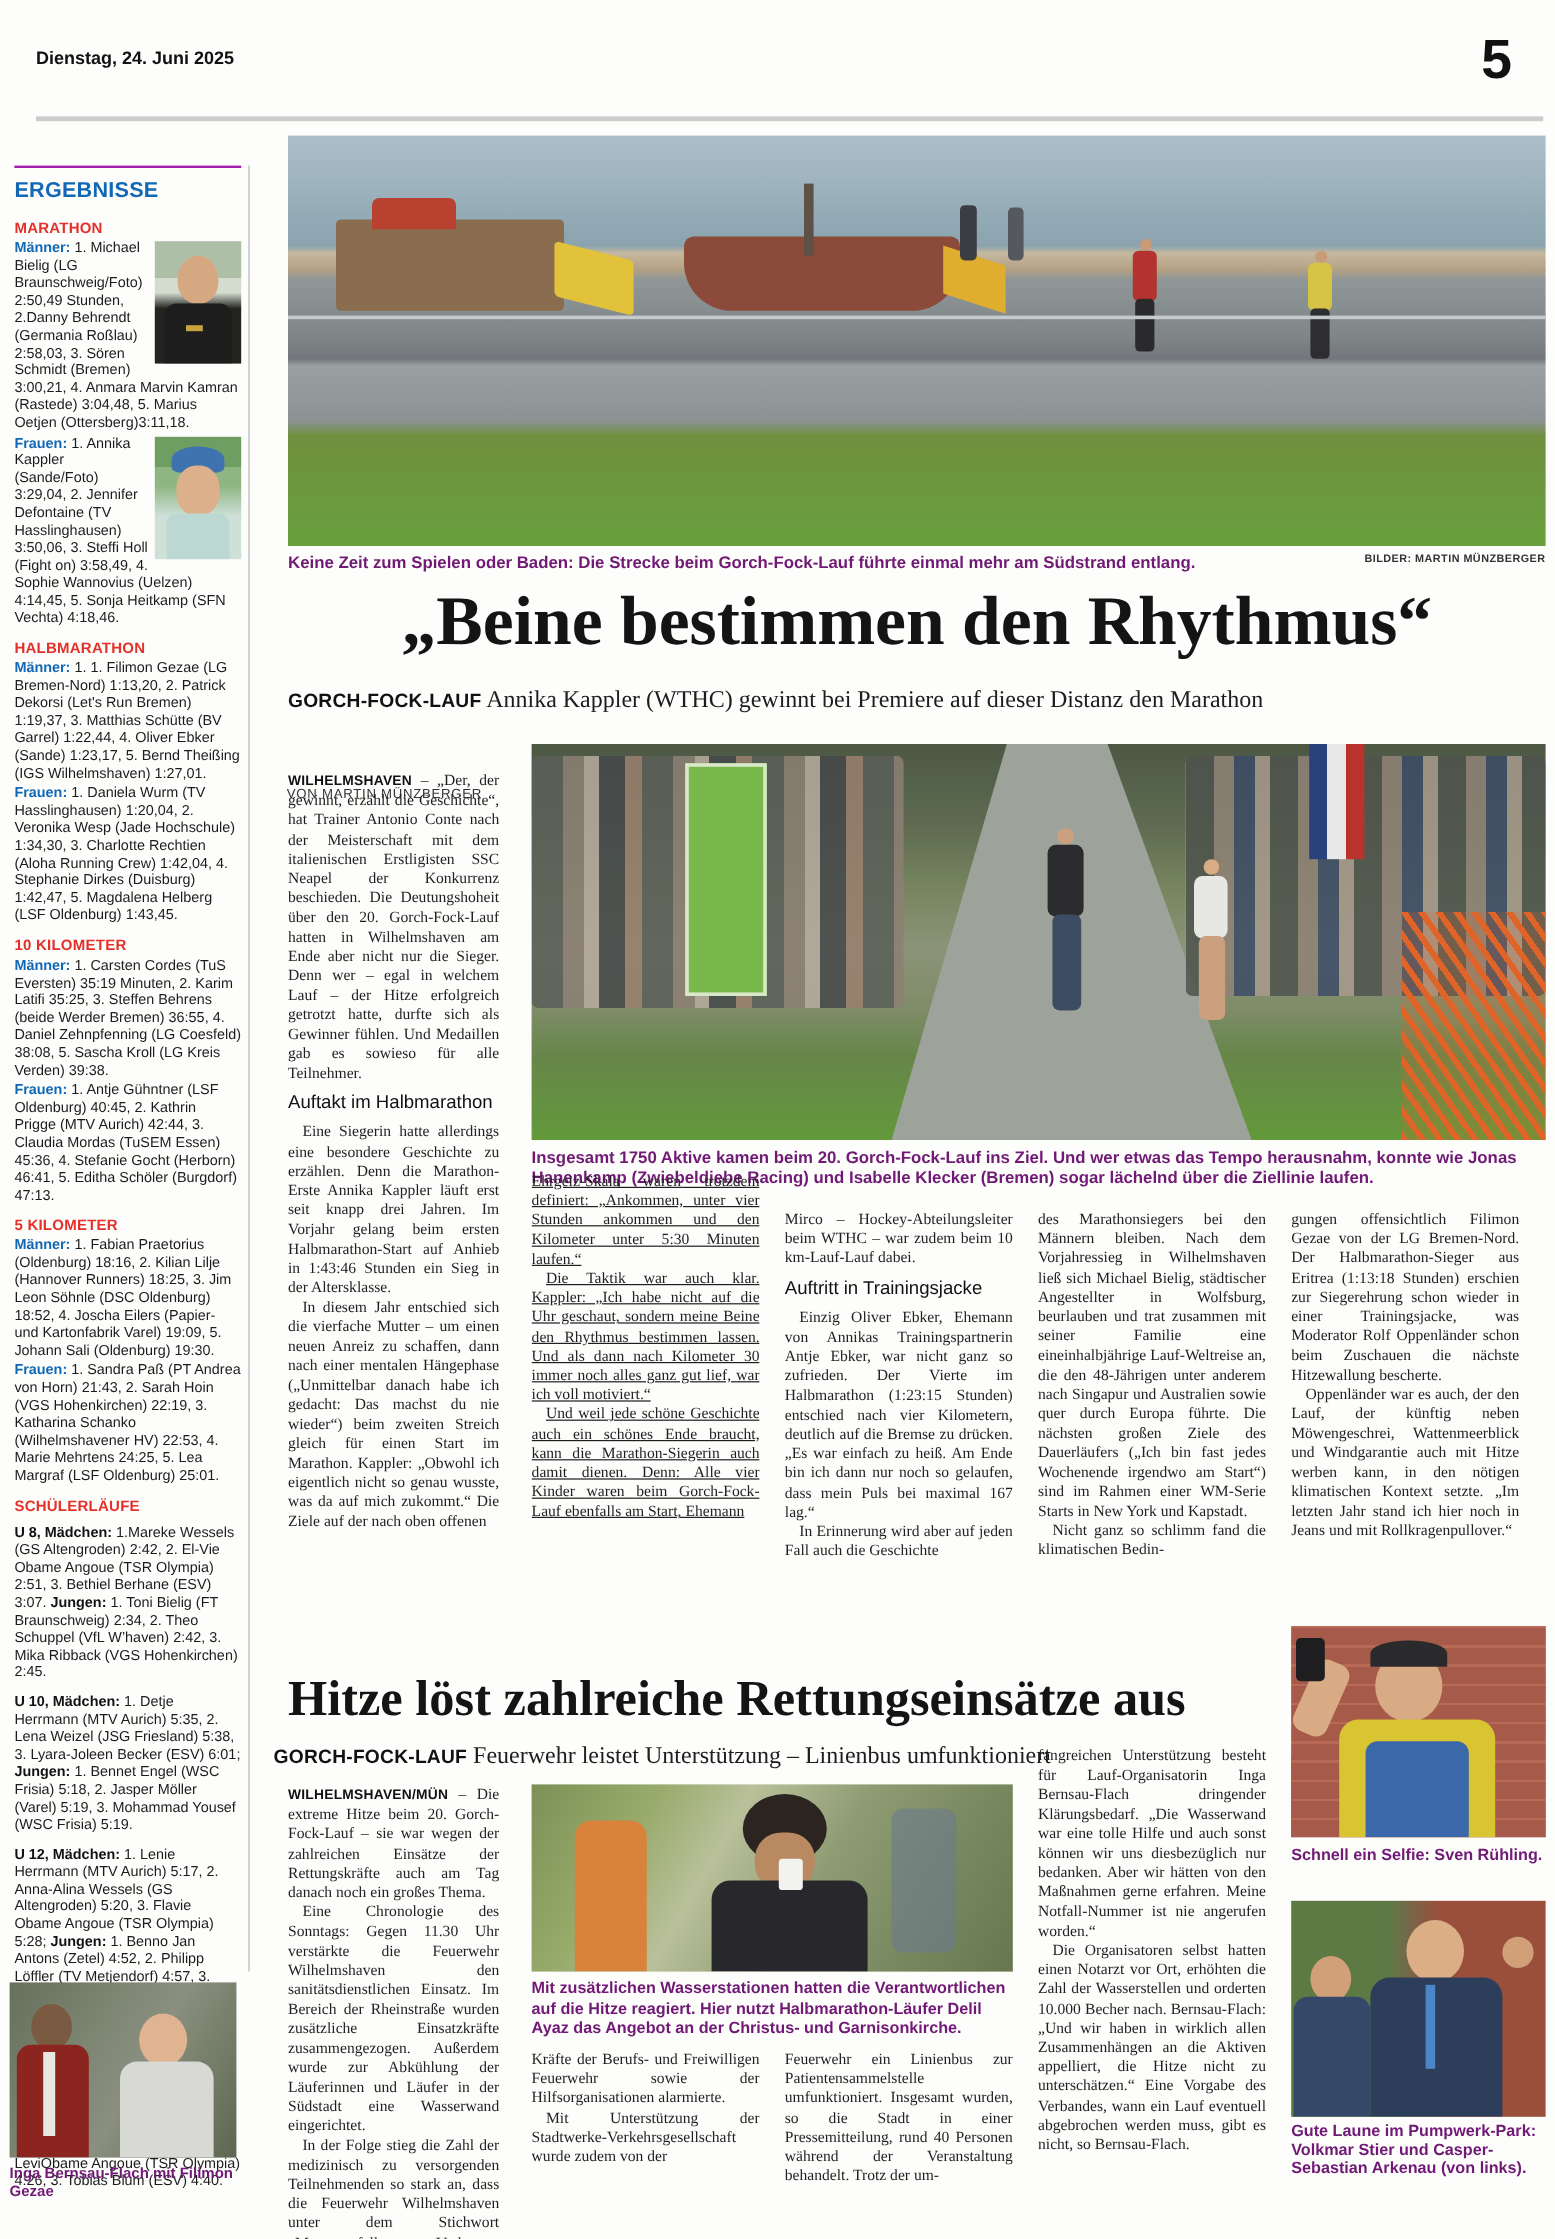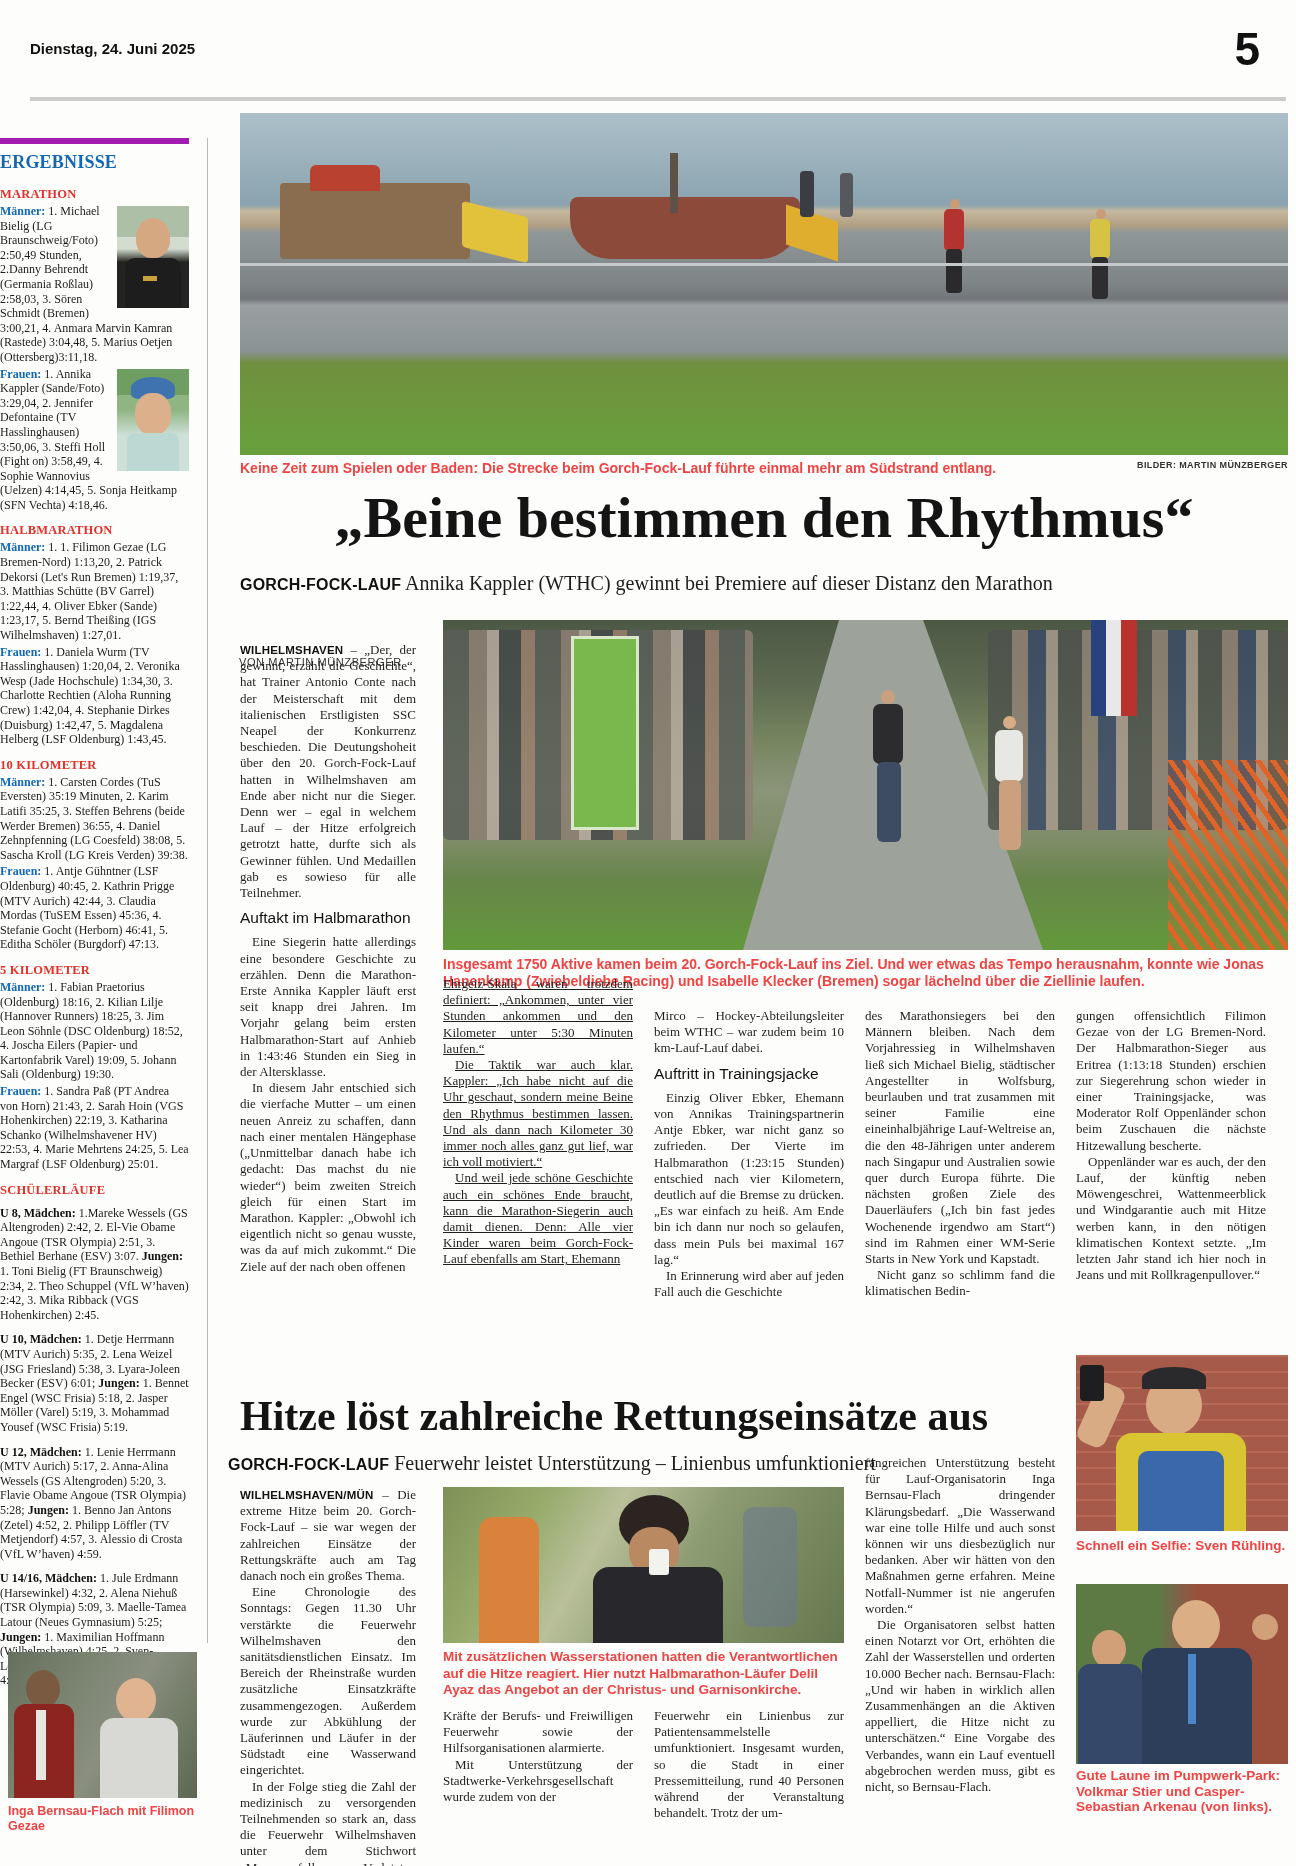--- a/index.html
+++ b/index.html
@@ -5,33 +5,33 @@
   html,body{margin:0;padding:0;background:#e8e8e8;}
   .page{position:relative;width:1296px;height:1866px;background:#fdfdfc;margin:0 auto;overflow:hidden;
         font-family:"Liberation Sans",sans-serif;color:#1c1c1c;}
   
   .hdr-date{position:absolute;left:30px;top:40px;font-size:15px;font-weight:bold;color:#111;}
   .hdr-section{position:absolute;left:0;right:0;top:28px;text-align:center;font-size:37px;font-weight:800;
                letter-spacing:1px;color:#1b79c5;}
   .hdr-page{position:absolute;right:36px;top:22px;font-size:46px;font-weight:800;color:#111;}
   .hdr-rule{position:absolute;left:30px;right:10px;top:97px;height:4px;background:#cccccc;}
   
-  .rail{position:absolute;left:0;top:138px;width:189px;border-top:6px solid #a21caf;padding-top:8px;font-family:Liberation Serif, serif;}
+  .rail{position:absolute;left:12px;top:138px;width:189px;border-top:2px solid #a21caf;padding-top:8px;}
   .rail h2{margin:0 0 14px 0;font-size:18px;font-weight:800;color:#1268b4;letter-spacing:.2px;}
   .sec-h{margin:11px 0 2px 0;font-size:12.5px;font-weight:800;color:#e43028;letter-spacing:.2px;}
   .rail p{margin:0 0 2px 0;font-size:12px;line-height:14.6px;color:#1c1c1c;}
   .lbl-b{font-weight:bold;color:#1268b4;}
   .lbl-d{font-weight:bold;color:#111;}
   .rail-float{float:right;width:72px;height:102px;margin:2px 0 2px 5px;overflow:hidden;position:relative;}
   .vdiv{position:absolute;left:207px;top:138px;width:1px;height:1505px;background:#b8b8b8;}
   
   .photo{position:absolute;overflow:hidden;}
   .pp{position:absolute;}
   
-  .cap{font-weight:bold;font-size:13.5px;line-height:16px;color:#ef4444;}
+  .cap{font-weight:bold;font-size:13.5px;line-height:16px;color:#701a75;}
   .credit{font-size:9px;letter-spacing:.4px;color:#333;white-space:nowrap;font-weight:bold;}
   
   .headline1{position:absolute;left:240px;top:484px;width:1048px;text-align:center;
              font-family:"Liberation Serif",serif;font-weight:bold;font-size:58px;color:#141414;}
   .headline2{position:absolute;left:240px;top:1392px;width:900px;
              font-family:"Liberation Serif",serif;font-weight:bold;font-size:42px;color:#141414;}
   .kicker{position:absolute;font-family:"Liberation Serif",serif;font-size:20px;color:#1d1d1d;}
   .kicker .klabel{font-family:"Liberation Sans",sans-serif;font-weight:800;font-size:16px;letter-spacing:.2px;color:#111;margin-top:36px;}
   .byline{position:absolute;font-size:11px;letter-spacing:.6px;color:#333;}
   .col{position:absolute;overflow:hidden;font-family:"Liberation Serif",serif;font-size:13px;line-height:16.2px;

